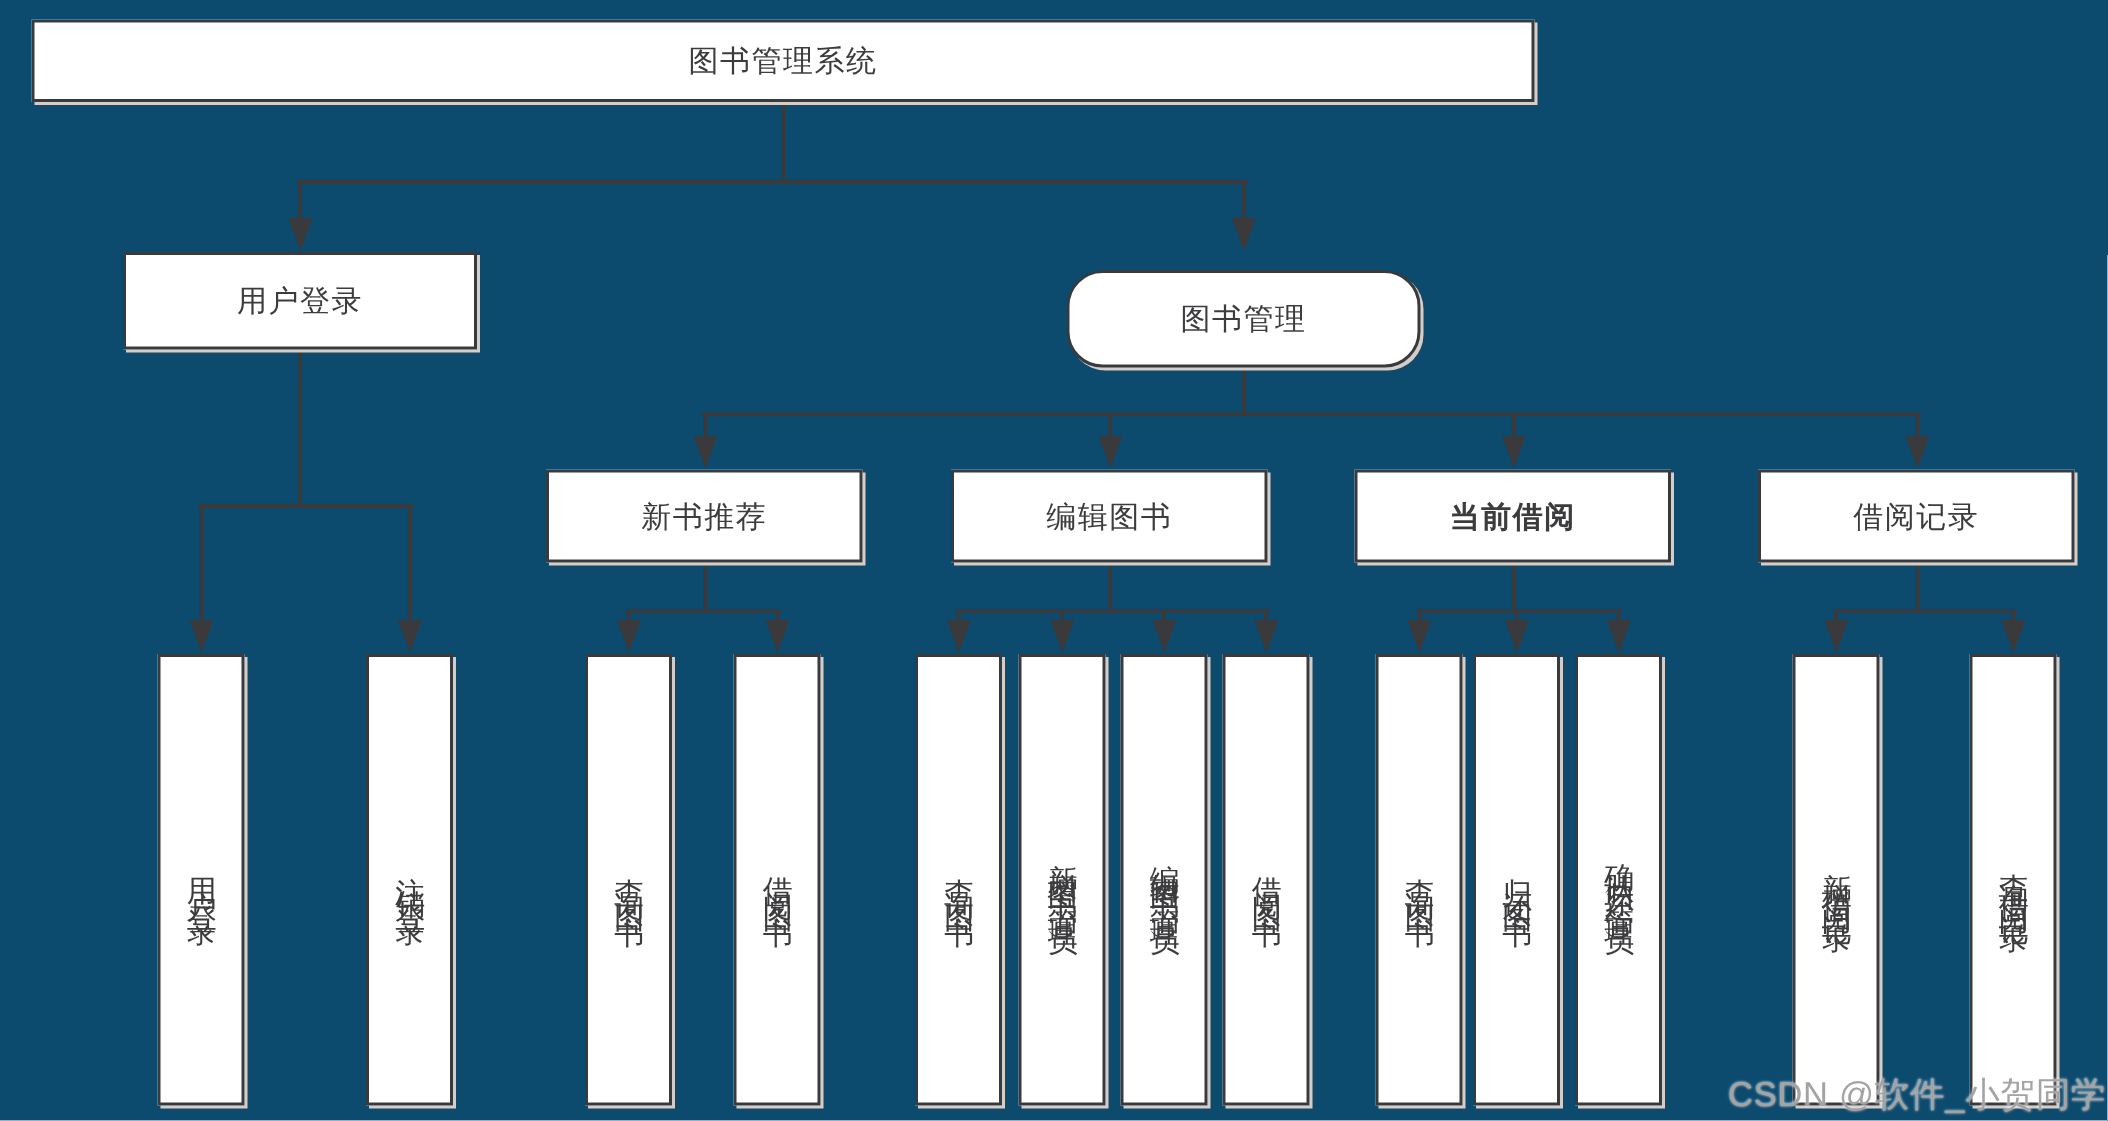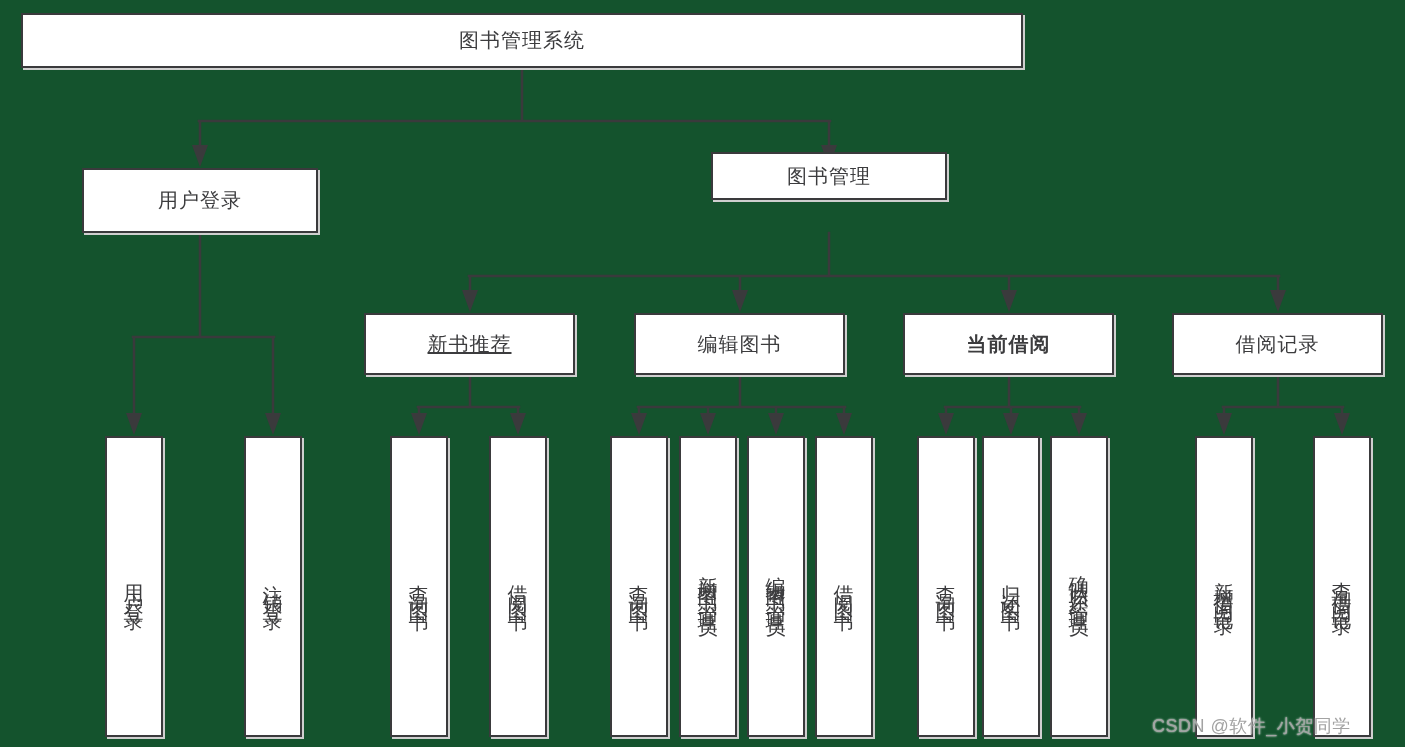--- a/index.html
+++ b/index.html
@@ -5,21 +5,21 @@
   html, body {
     margin: 0;
     padding: 0;
     background: #ffffff;
     font-family: "Liberation Sans", "DejaVu Sans", sans-serif;
   }
   .stage {
     position: relative;
     width: 1405px;
     height: 747px;
-    background: #14532d;
+    background: #0c4a6e;
     overflow: hidden;
   }
   .connectors {
     position: absolute;
     left: 0; top: 0;
     width: 1405px;
     height: 747px;
     pointer-events: none;
   }
   .node {
@@ -31,23 +31,23 @@
     color: #3c3c3e;
     display: flex;
     align-items: center;
     justify-content: center;
     font-size: 20px;
     letter-spacing: 1px;
     white-space: nowrap;
   }
   .node.root   { left: 21px;  top: 13px;  width: 1002px; height: 55px; }
   .node.lvl2-a { left: 82px;  top: 168px; width: 236px;  height: 65px; }
-  .node.lvl2-b { left: 711px; top: 152px; width: 236px;  height: 48px; }
+  .node.lvl2-b { left: 711px; top: 180px; width: 236px;  height: 65px; border-radius: 24px; }
   .node.lvl3   { top: 313px; width: 211px; height: 62px; }
-  .node.l3-0 { left: 364px; text-decoration: underline; }
+  .node.l3-0 { left: 364px; }
   .node.l3-1 { left: 634px; }
   .node.l3-2 { left: 903px; font-weight: bold; }
   .node.l3-3 { left: 1172px; }
   .leaf {
     position: absolute;
     top: 436px;
     width: 58px;
     height: 301px;
     box-sizing: border-box;
     background: #ffffff;
@@ -73,21 +73,21 @@
   .leaf.x7  { left: 815px; }
   .leaf.x8  { left: 917px; }
   .leaf.x9  { left: 982px; }
   .leaf.x10 { left: 1050px; letter-spacing: 6px; }
   .leaf.x11 { left: 1195px; letter-spacing: 7px; }
   .leaf.x12 { left: 1313px; letter-spacing: 7px; }
   .watermark {
     position: absolute;
     left: 1152px;
     top: 714px;
-    font-size: 18px;
+    font-size: 23px;
     color: #a3a3a3;
     text-shadow: 0 0 2px #ffffff;
     letter-spacing: 0.5px;
     white-space: nowrap;
   }
 </style>
 </head>
 <body>
 
 <div class="stage">

